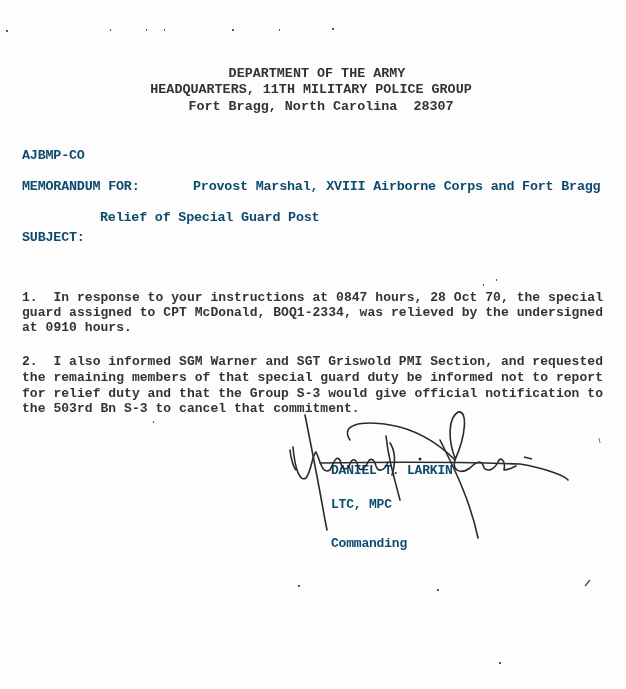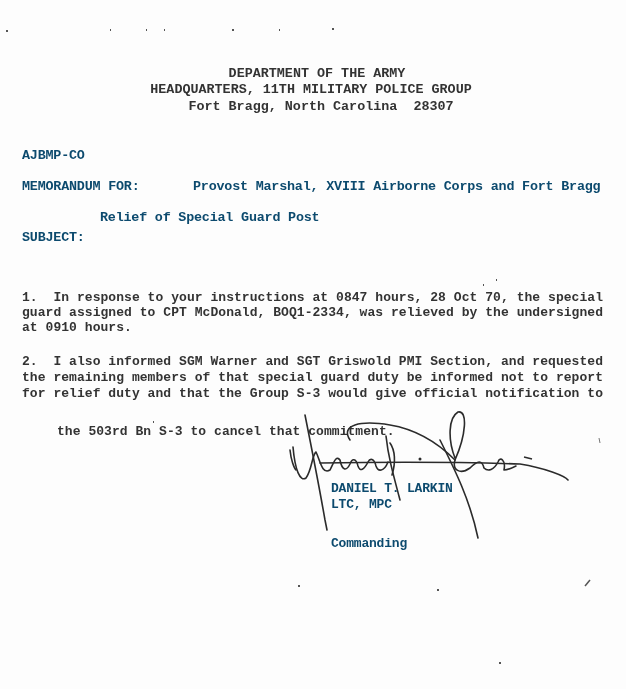--- a/index.html
+++ b/index.html
@@ -86,25 +86,25 @@
   <div>
     <div class="body-line" style="top:290px;">1.  In response to your instructions at 0847 hours, 28 Oct 70, the special</div>
     <div class="body-line" style="top:305px;">guard assigned to CPT McDonald, BOQ1-2334, was relieved by the undersigned</div>
     <div class="body-line" style="top:320px;">at 0910 hours.</div>
   </div>
 
   <div>
     <div class="body-line" style="top:354px;">2.  I also informed SGM Warner and SGT Griswold PMI Section, and requested</div>
     <div class="body-line" style="top:370px;text-align:center;">the remaining members of that special guard duty be informed not to report</div>
     <div class="body-line" style="top:386px;">for relief duty and that the Group S-3 would give official notification to</div>
-    <div class="body-line" style="top:424px;margin-left:35px;">the 503rd Bn S-3 to cancel that commitment.</div>
+    <div class="body-line" style="top:401px;">the 503rd Bn S-3 to cancel that commitment.</div>
   </div>
 
   <div class="sig-block">
-    <div class="line" style="left:331px; top:481px;">DANIEL T. LARKIN</div>
+    <div class="line" style="left:331px; top:463px;">DANIEL T. LARKIN</div>
     <div class="line" style="left:331px; top:497px;">LTC, MPC</div>
     <div class="line" style="left:331px; top:536px;">Commanding</div>
   </div>
 
   <svg class="sig" width="626" height="689" viewBox="0 0 626 689">
     <g fill="none" stroke="#2b2b2b" stroke-width="1.6" stroke-linecap="round" stroke-linejoin="round">
 
       <path d="M305 415 C 310 440, 318 480, 325 520 L 327 530"></path>
 
       <path d="M293 447 C 295 470, 300 482, 306 478 C 312 470, 312 455, 316 452 C 320 460, 322 475, 330 470 C 334 462, 336 455, 340 460 C 342 470, 346 472, 350 464 C 352 458, 356 458, 358 466 C 360 472, 364 470, 368 462 C 370 458, 374 458, 376 466 C 378 472, 384 472, 388 462"></path>

